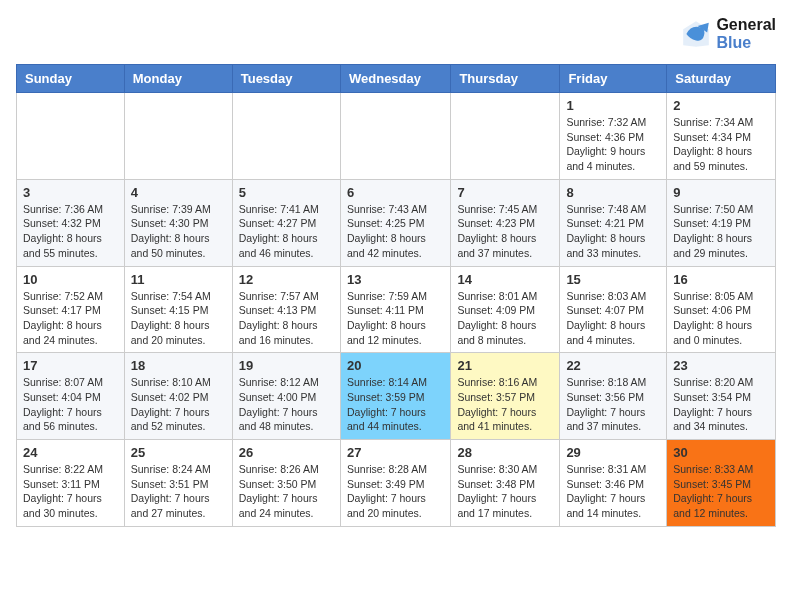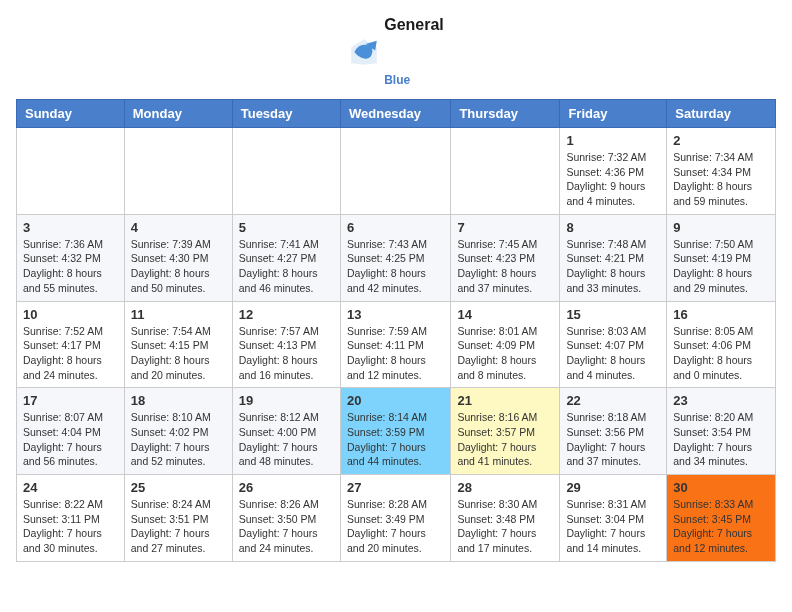--- a/index.html
+++ b/index.html
@@ -5,21 +5,21 @@
     * { box-sizing: border-box; margin: 0; padding: 0; }
     body {
       font-family: Arial, sans-serif;
       background: #fff;
       width: 792px;
       min-height: 612px;
       padding: 16px;
     }
     .header {
       display: flex;
-      justify-content: center;
+      justify-content: flex-end;
       align-items: flex-start;
       margin-bottom: 12px;
     }
     .logo {
       display: flex;
       align-items: center;
       gap: 4px;
     }
     .logo-icon {
       width: 32px;
@@ -86,21 +86,21 @@
 
 <div class="header">
   <div class="logo">
     <svg class="logo-icon" viewBox="0 0 40 40">
       <polygon points="20,4 36,14 36,34 20,36 4,34 4,14" fill="#4a90d9" opacity="0.15"></polygon>
       <path d="M8,20 Q14,8 26,12 Q32,14 30,22 Q28,30 20,28 Q12,26 8,20Z" fill="#4a90d9"></path>
       <path d="M22,10 L36,6 L34,18Z" fill="#4a90d9"></path>
     </svg>
     <div>
       <div style="font-size:16px;font-weight:bold;color:#1a1a1a;">General</div>
-      <div style="font-size:12px;font-weight:bold;color:#4a7fcb;margin-top:39px;">Blue</div>
+      <div style="font-size:16px;font-weight:bold;color:#4a7fcb;">Blue</div>
     </div>
   </div>
   <div class="title-block">
     <div class="month-title"></div>
     <div class="location"></div>
   </div>
 </div>
 
 <table class="calendar">
   <thead>
@@ -321,21 +321,21 @@
         <td style="background: rgb(255, 255, 255);">
           <span class="day-number">28</span>
           <div class="day-info" style="white-space: pre-line;">Sunrise: 8:30 AM
 Sunset: 3:48 PM
 Daylight: 7 hours
 and 17 minutes.</div>
         </td>
         <td style="background: rgb(255, 255, 255);">
           <span class="day-number">29</span>
           <div class="day-info" style="white-space: pre-line;">Sunrise: 8:31 AM
-Sunset: 3:04 PM
+Sunset: 3:46 PM
 Daylight: 7 hours
 and 14 minutes.</div>
         </td>
         <td style="background: #f97316;">
           <span class="day-number">30</span>
           <div class="day-info" style="white-space: pre-line;">Sunrise: 8:33 AM
 Sunset: 3:45 PM
 Daylight: 7 hours
 and 12 minutes.</div>
         </td>

